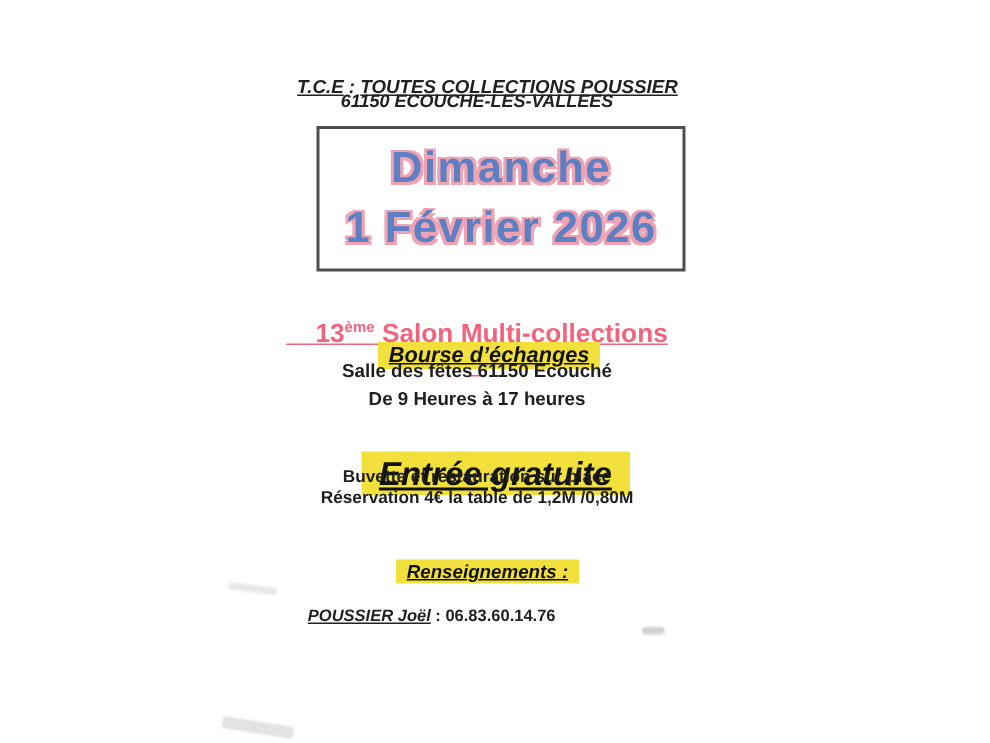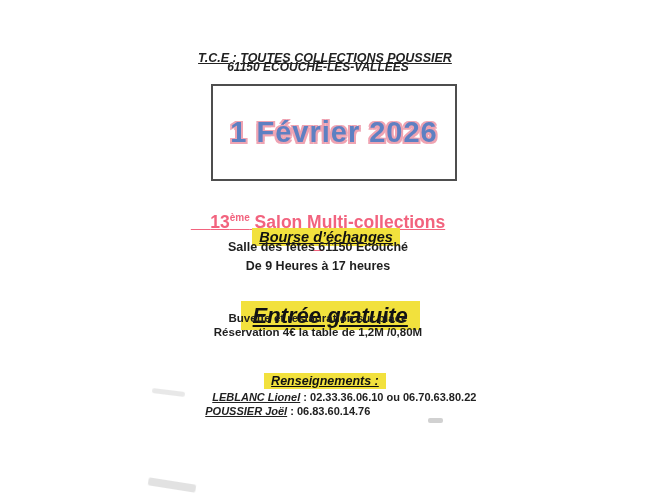--- a/index.html
+++ b/index.html
@@ -70,20 +70,21 @@
 
 <div class="page">
 
   <div class="line org-line">
     <span class="u">T.C.E</span><span> : </span><span class="u">TOUTES COLLECTIONS POUSSIER</span>
   </div>
 
   <div class="line address-line">61150 ECOUCHE-LES-VALLEES</div>
 
   <div class="date-box">
+    <div class="headline">Dimanche</div>
     <div class="headline">1 Février 2026</div>
   </div>
 
   <div class="line salon-line">
     <span>13</span><sup>ème</sup><span> Salon Multi-collections</span>
   </div>
 
   <div class="line subtitle-line">
     <span class="hl">Bourse d’échanges</span>
   </div>
@@ -97,23 +98,20 @@
   </div>
 
   <div class="line amenities-line">Buvette et restauration sur place</div>
 
   <div class="line reservation-line">Réservation 4€ la table de 1,2M /0,80M</div>
 
   <div class="line contact-heading-line">
     <span class="hl">Renseignements :</span>
   </div>
 
-  <div class="contact-line contact-1">
-    <span class="contact-name">LEBLANC Lionel</span><span> : </span><span>02.33.36.06.10 ou 06.70.63.80.22</span>
-  </div>
 
   <div class="contact-line contact-2">
     <span class="contact-name">POUSSIER Joël</span><span> : </span><span>06.83.60.14.76</span>
   </div>
 
 
   <div class="artifact artifact-1"></div>
   <div class="artifact artifact-2"></div>
   <div class="artifact artifact-3"></div>
 

